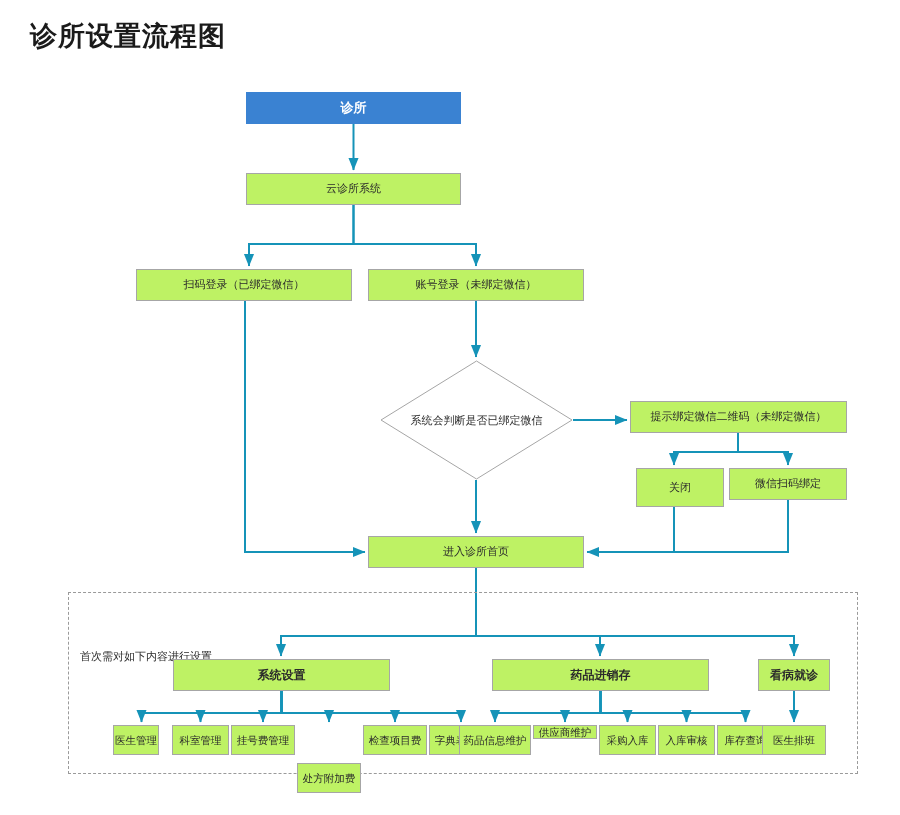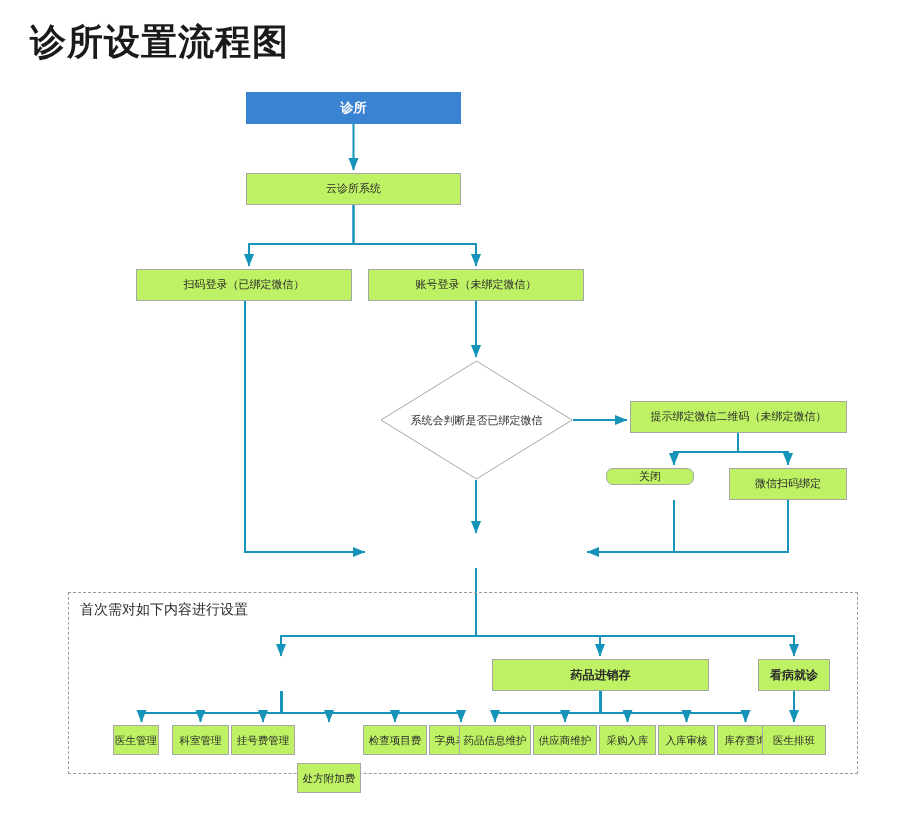--- a/index.html
+++ b/index.html
@@ -15,21 +15,21 @@
     position: relative;
     width: 900px;
     height: 815px;
     background: #ffffff;
     overflow: hidden;
   }
   #title {
     position: absolute;
     left: 30px;
     top: 18px;
-    font-size: 36px;
+    font-size: 27px;
     font-weight: bold;
     letter-spacing: 1px;
     color: #1a1a1a;
     white-space: nowrap;
   }
   .node {
     position: absolute;
     box-sizing: border-box;
     background: #bef264;
     border: 1px solid #a6a6a6;
@@ -73,23 +73,24 @@
     white-space: nowrap;
   }
   .dashed-box {
     position: absolute;
     box-sizing: border-box;
     border: 1px dashed #9a9a9a;
     background: transparent;
   }
   .dashed-label {
     position: absolute;
-    font-size: 14px;
+    font-size: 11px;
     color: #2b2b2b;
     white-space: nowrap;
+    margin-top: 48px;
   }
   svg.wires {
     position: absolute;
     left: 0;
     top: 0;
     width: 900px;
     height: 815px;
     pointer-events: none;
   }
   .wire {
@@ -162,41 +163,43 @@
 
   <div class="diamond-wrap" style="left:380px; top:360px; width:193px; height:120px;">
     <svg width="193" height="120" viewBox="0 0 193 120">
       <polygon points="96.5,1 192,60 96.5,119 1,60" fill="#ffffff" stroke="#a6a6a6" stroke-width="1"></polygon>
     </svg>
     <div class="diamond-label">系统会判断是否已绑定微信</div>
   </div>
 
   <div class="node" style="left:630px; top:401px; width:217px; height:32px;">提示绑定微信二维码（未绑定微信）</div>
 
-  <div class="node" style="left:606px; top:468px; width:88px; height:17px;border-radius:7px;">关闭</div>
+  <div class="node" style="left:636px; top:468px; width:88px; height:39px;">关闭</div>
 
   <div class="node" style="left:729px; top:468px; width:118px; height:32px;">微信扫码绑定</div>
 
+  <div class="node" style="left:368px; top:536px; width:216px; height:32px;">进入诊所首页</div>
 
   <div class="dashed-box" style="left:68px; top:592px; width:790px; height:182px;"></div>
   <div class="dashed-label" style="left:80px; top:601px;">首次需对如下内容进行设置</div>
 
+  <div class="node cat" style="left:173px; top:659px; width:217px; height:32px;">系统设置</div>
 
   <div class="node cat" style="left:492px; top:659px; width:217px; height:32px;">药品进销存</div>
 
   <div class="node cat" style="left:758px; top:659px; width:72px; height:32px;">看病就诊</div>
 
   <div class="node small" style="left:113px; top:725px; width:46px; height:30px;">医生管理</div>
   <div class="node small" style="left: 172px; top: 725px; width: 57px; height: 30px;">科室管理</div>
   <div class="node small" style="left: 231px; top: 725px; width: 64px; height: 30px;">挂号费管理</div>
   <div class="node small" style="left: 297px; top: 763px; width: 64px; height: 30px;">处方附加费</div>
   <div class="node small" style="left: 363px; top: 725px; width: 64px; height: 30px;">检查项目费</div>
   <div class="node small" style="left: 429px; top: 725px; width: 64px; height: 30px;">字典表维护</div>
 
   <div class="node small" style="left: 459px; top: 725px; width: 72px; height: 30px;">药品信息维护</div>
-  <div class="node small" style="left: 533px; top: 725px; width: 64px; height: 30px; text-align: right;">供应商维护</div>
+  <div class="node small" style="left: 533px; top: 725px; width: 64px; height: 14px; text-align: right;">供应商维护</div>
   <div class="node small" style="left: 599px; top: 725px; width: 57px; height: 30px;">采购入库</div>
   <div class="node small" style="left: 658px; top: 725px; width: 57px; height: 30px;">入库审核</div>
   <div class="node small" style="left: 717px; top: 725px; width: 57px; height: 30px;">库存查询</div>
 
   <div class="node small" style="left:762px; top:725px; width:64px; height:30px;">医生排班</div>
 
 </div>
 
 </body></html>

